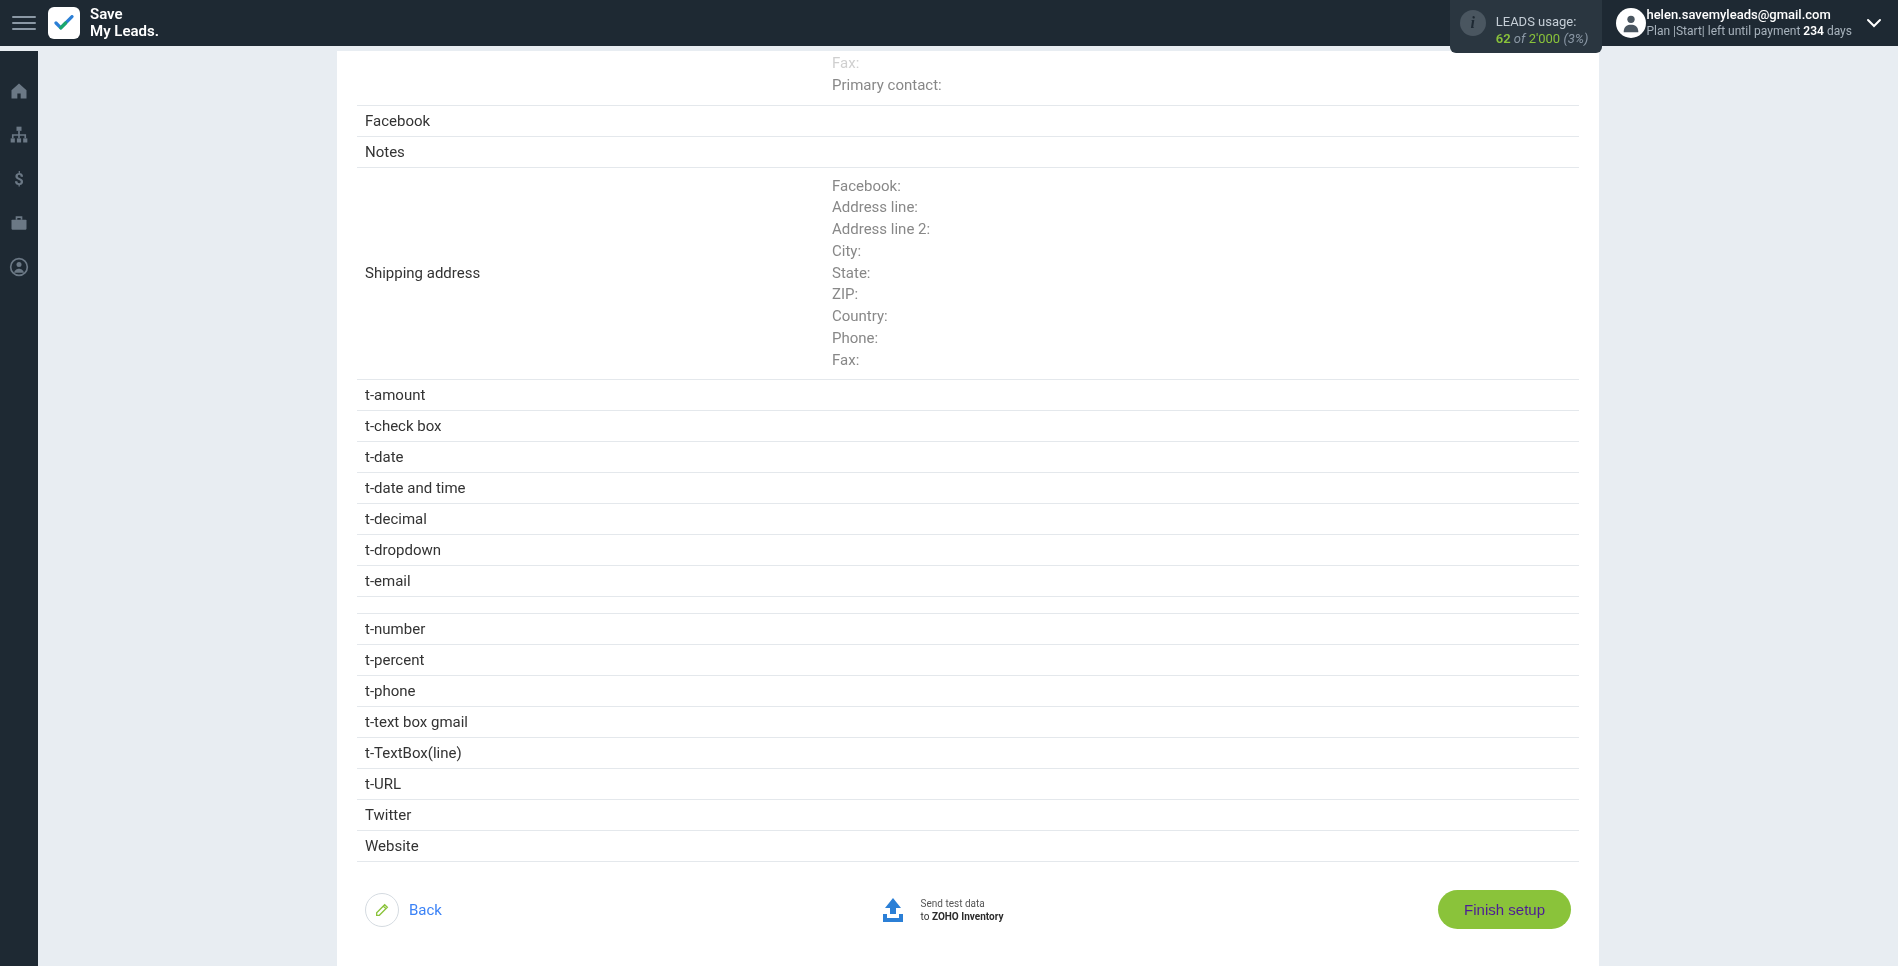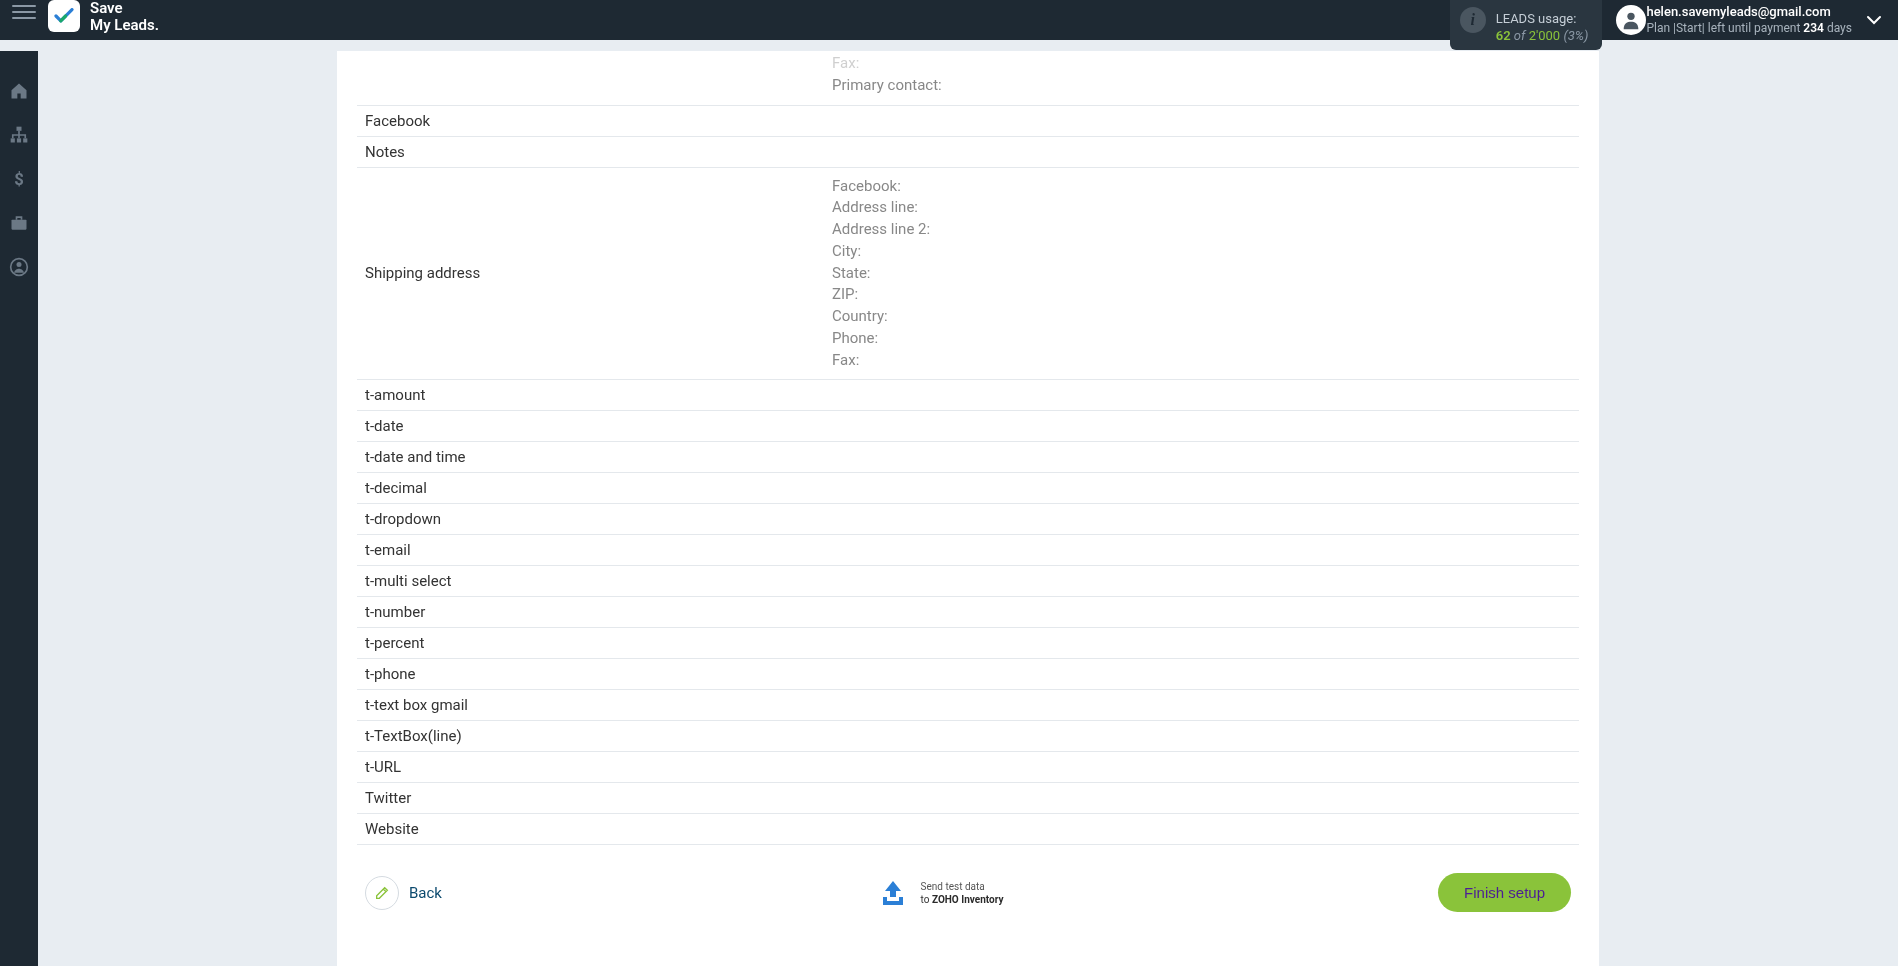--- a/index.html
+++ b/index.html
@@ -1,21 +1,22 @@
 <!DOCTYPE html>
 <html><head>
   <meta charset="utf-8">
   <style>
     * { margin: 0; padding: 0; box-sizing: border-box; }
     body { font-family: -apple-system, BlinkMacSystemFont, 'Segoe UI', Roboto, Arial, sans-serif; background: #e8edf2; overflow-x: hidden; }
     
     .header {
       background: #1e2933;
-      height: 40px;
-      display: flex;
+      height: 46px;
+      display: flex;
+      align-items: center;
       padding: 0 12px;
       position: fixed;
       top: 0; left: 0; right: 0;
       z-index: 100;
     }
     .menu-btn { width: 24px; height: 24px; display: flex; flex-direction: column; justify-content: center; gap: 4px; cursor: pointer; }
     .menu-btn span { display: block; height: 2px; background: #8b98a5; border-radius: 1px; }
     
     .logo-box {
       width: 32px; height: 32px;
@@ -109,21 +110,21 @@
     .field-row.big .field-label { align-self: center; }
     
     .footer-bar {
       display: flex;
       align-items: center;
       padding: 28px 8px 8px 8px;
       gap: 20px;
     }
     .back-btn {
       display: flex; align-items: center; gap: 10px;
-      color: #0c4a6e; font-size: 15px; cursor: pointer;
+      color: #3b82f6; font-size: 15px; cursor: pointer;
     }
     .pencil-circle {
       width: 34px; height: 34px; border-radius: 50%;
       border: 1px solid #d5dbe1;
       display: flex; align-items: center; justify-content: center;
     }
     .pencil-circle svg { width: 16px; height: 16px; stroke: #8ac33a; fill: none; stroke-width: 2; }
     
     .send-test {
       margin-left: auto; margin-right: auto;
@@ -263,41 +264,44 @@
         <div class="sub-line">Phone:</div>
         <div class="sub-line">Fax:</div>
       </div>
     </div>
 
     <div class="field-row">
         <div class="field-label">t-amount</div>
         <div class="field-value"></div>
       </div>
     <div class="field-row">
+        <div class="field-label">t-check box</div>
+        <div class="field-value"></div>
+      </div>
+    <div class="field-row">
         <div class="field-label">t-date</div>
         <div class="field-value"></div>
       </div>
     <div class="field-row">
         <div class="field-label">t-date and time</div>
         <div class="field-value"></div>
       </div>
     <div class="field-row">
         <div class="field-label">t-decimal</div>
         <div class="field-value"></div>
       </div>
     <div class="field-row">
         <div class="field-label">t-dropdown</div>
         <div class="field-value"></div>
       </div>
     <div class="field-row">
         <div class="field-label">t-email</div>
         <div class="field-value"></div>
       </div>
     <div class="field-row">
-        <div class="field-label">t-multi select</div>
         <div class="field-value"></div>
       </div>
     <div class="field-row">
         <div class="field-label">t-number</div>
         <div class="field-value"></div>
       </div>
     <div class="field-row">
         <div class="field-label">t-percent</div>
         <div class="field-value"></div>
       </div>

